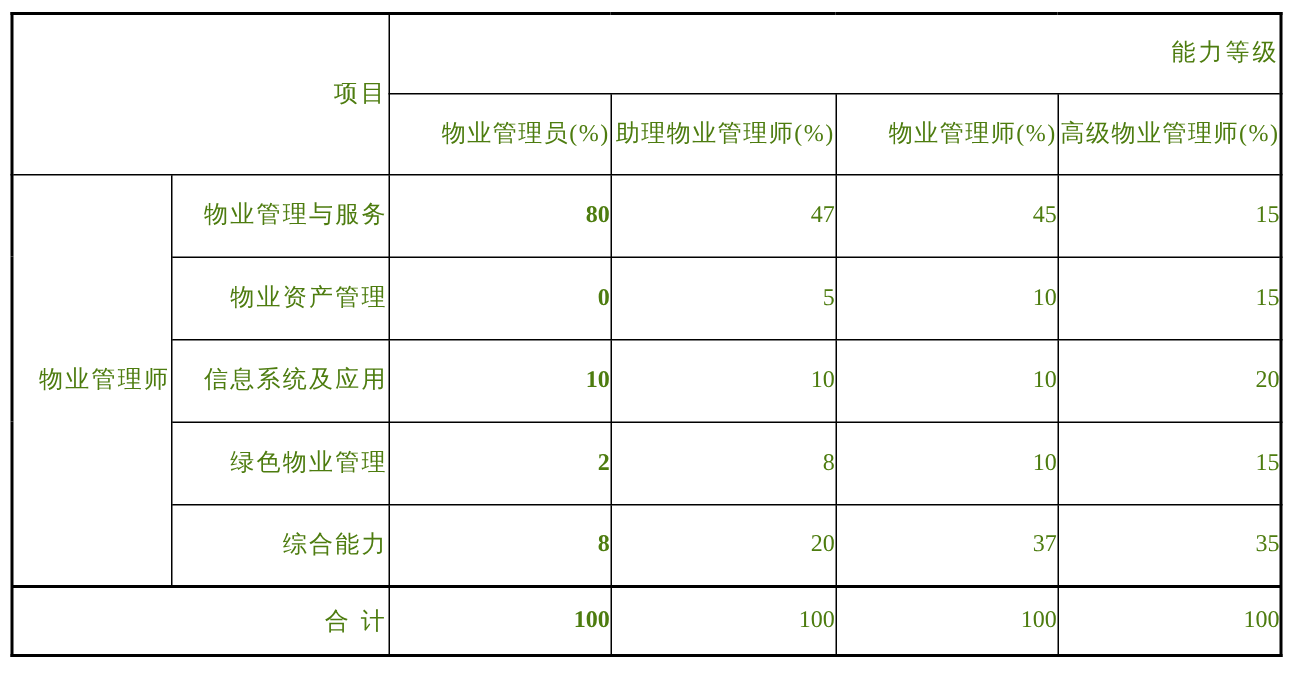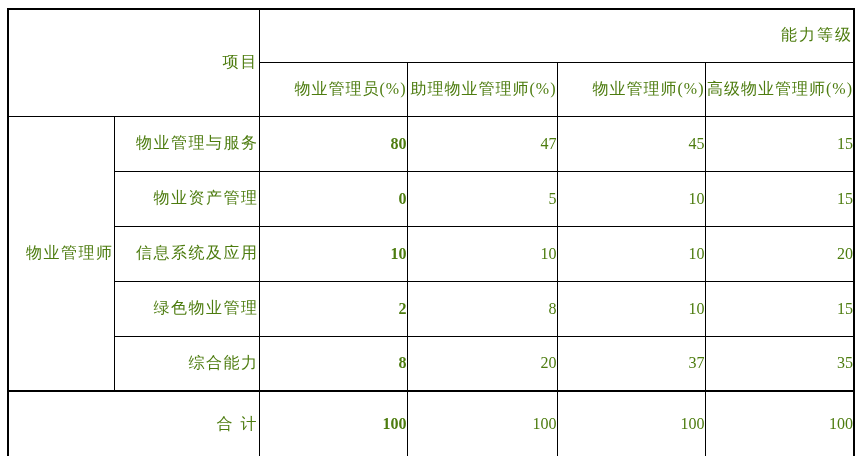--- a/index.html
+++ b/index.html
@@ -31,21 +31,21 @@
     font-family: "Liberation Serif", "DejaVu Serif", serif;
     font-size: 16px;
     color: #4d7c0f;
     overflow: hidden;
     white-space: nowrap;
   }
   
   tr.r-group    { height: 53px; }
   tr.r-cols     { height: 54px; }
   tr.r-body     { height: 55px; }
-  tr.r-total    { height: 66px; }
+  tr.r-total    { height: 46px; }
 
   
   td.corner-cell   { border-right: 2px solid #000; border-bottom: 2px solid #000; letter-spacing: 2px; }
   td.group-cell    { border-bottom: 2px solid #000; letter-spacing: 2px; }
   td.colhead-cell  { border-left: 2px solid #000; border-right: 2px solid #000;
                      border-bottom: 2px solid #000; letter-spacing: 1px; margin-left: 44px; }
   td.rowgroup-cell { border-bottom: 2px solid #000; letter-spacing: 1.5px; }
   td.rlabel-cell   { letter-spacing: 1.5px; margin-top: 12px; }
   td.first-data    { border-left: 2px solid #000; font-weight: bold; }
   tr.r-total td    { border-top: 2px solid #000; }

